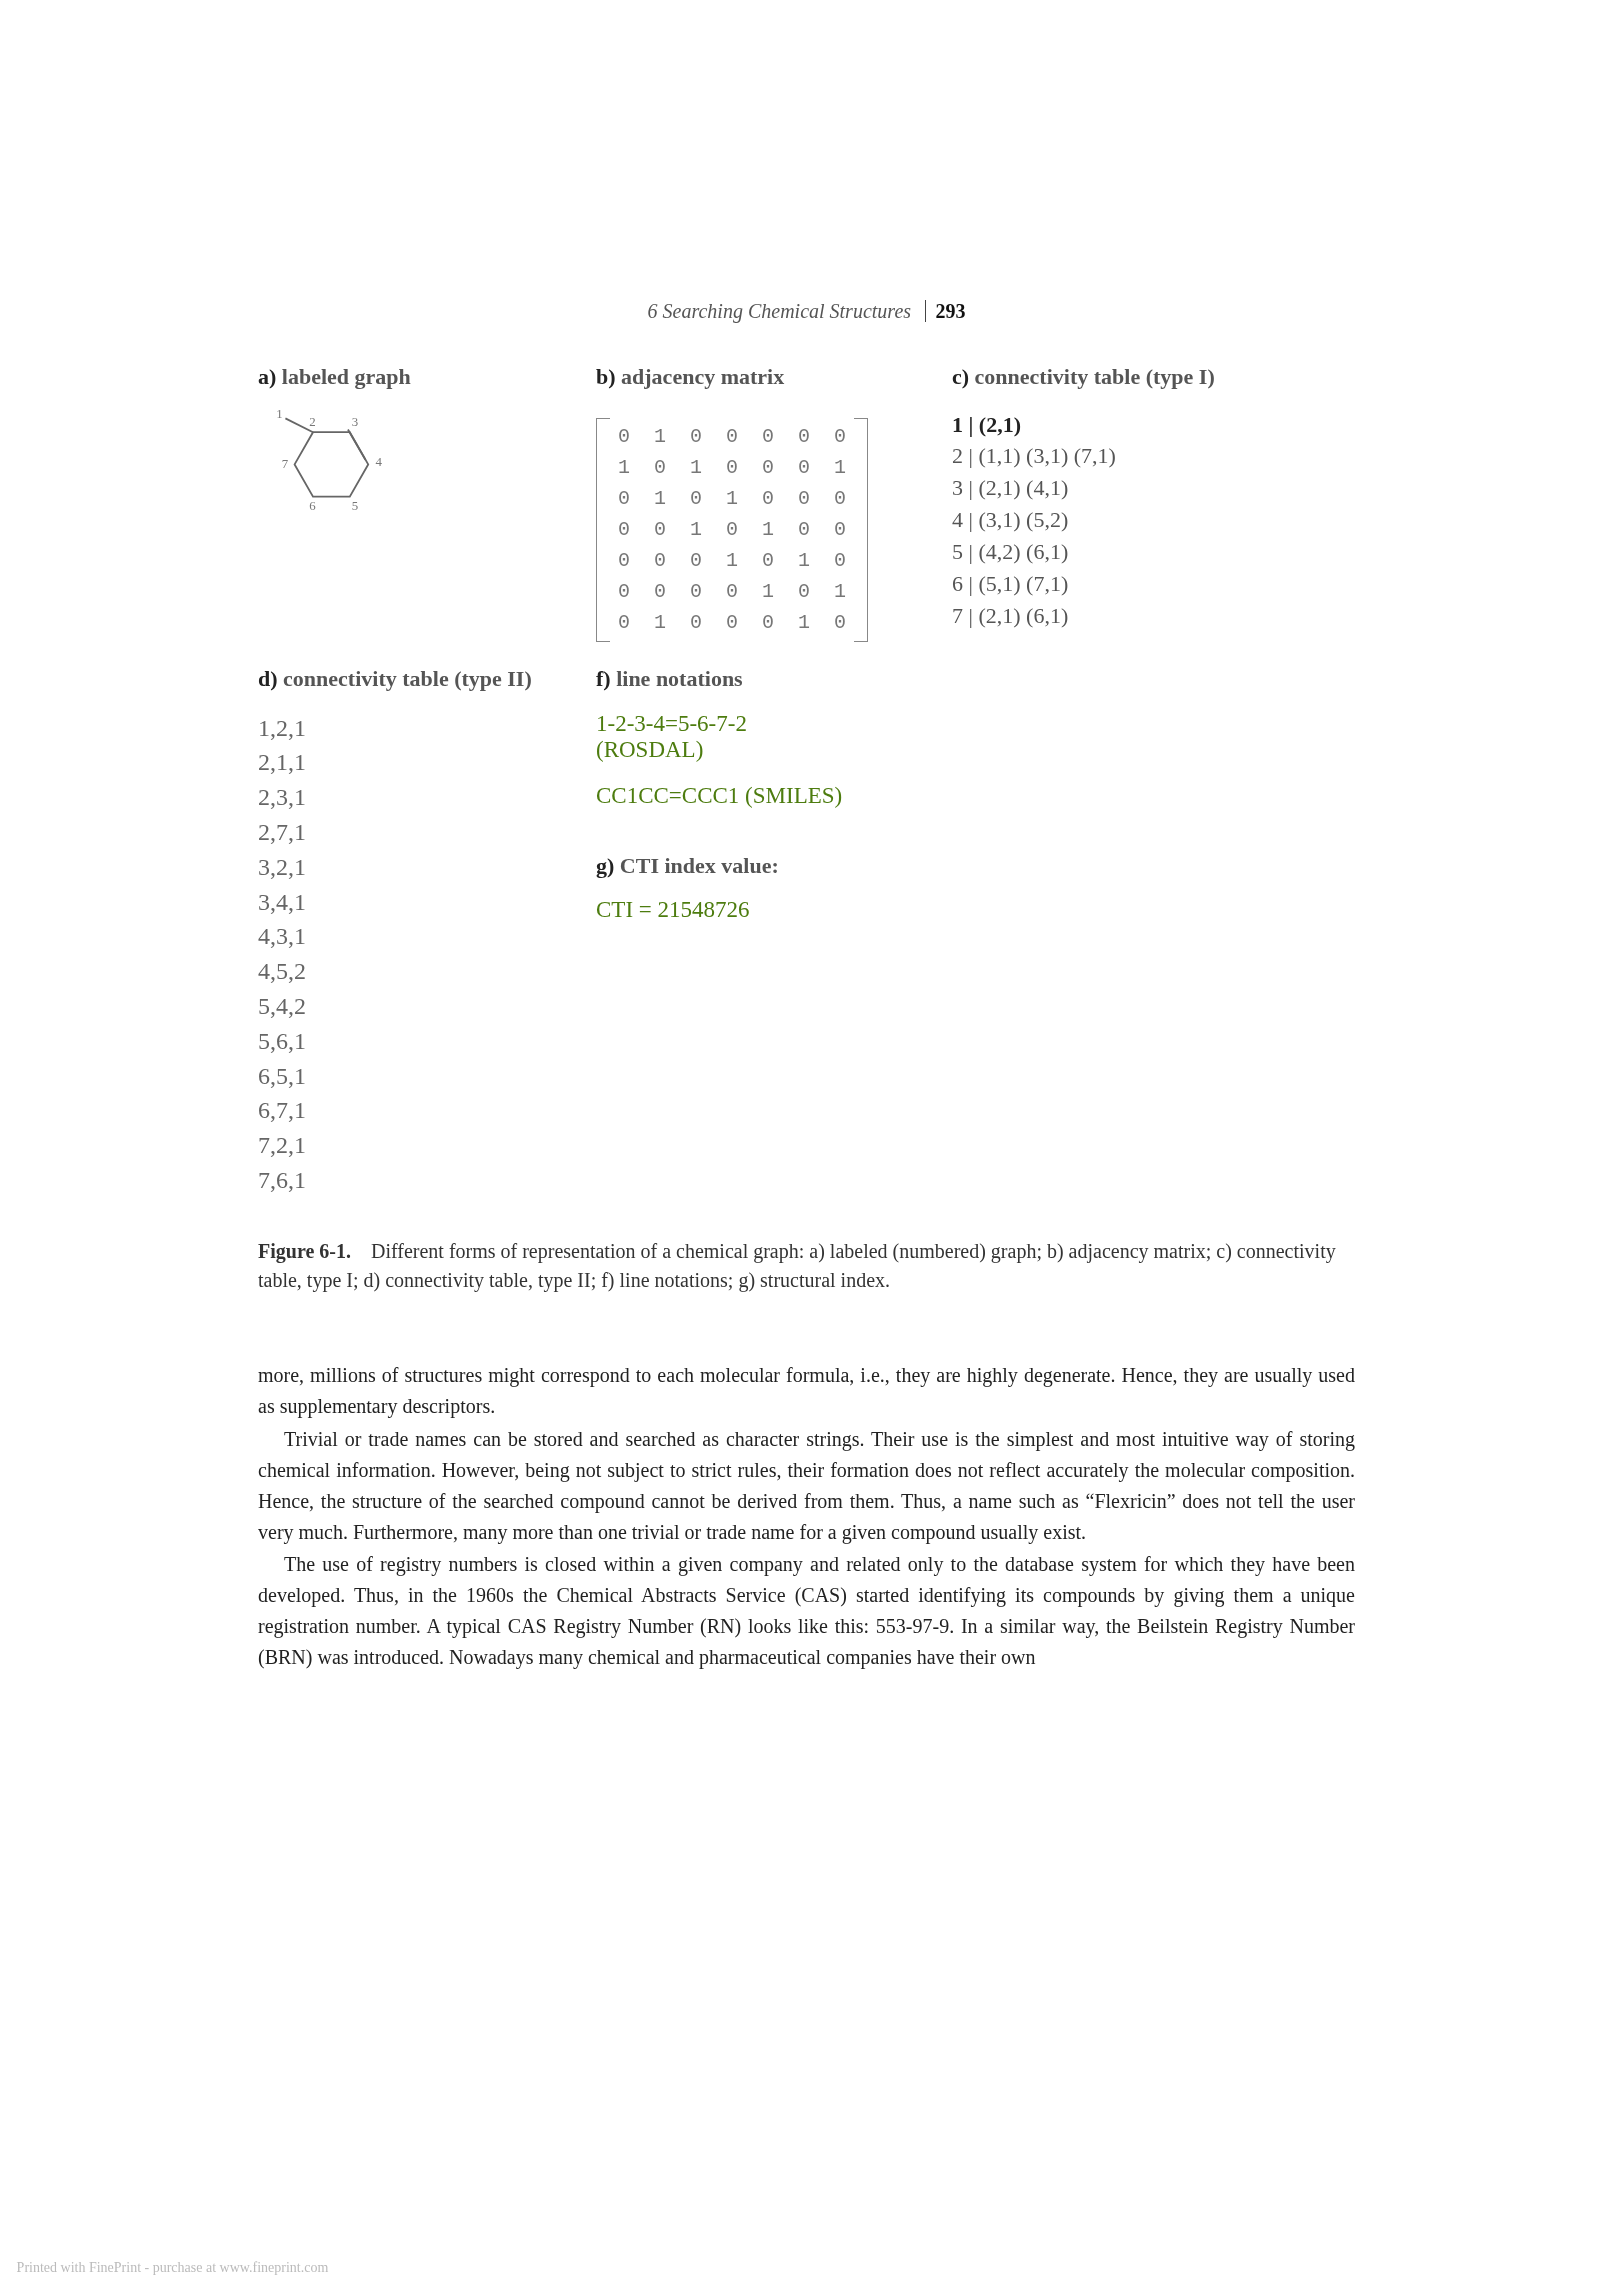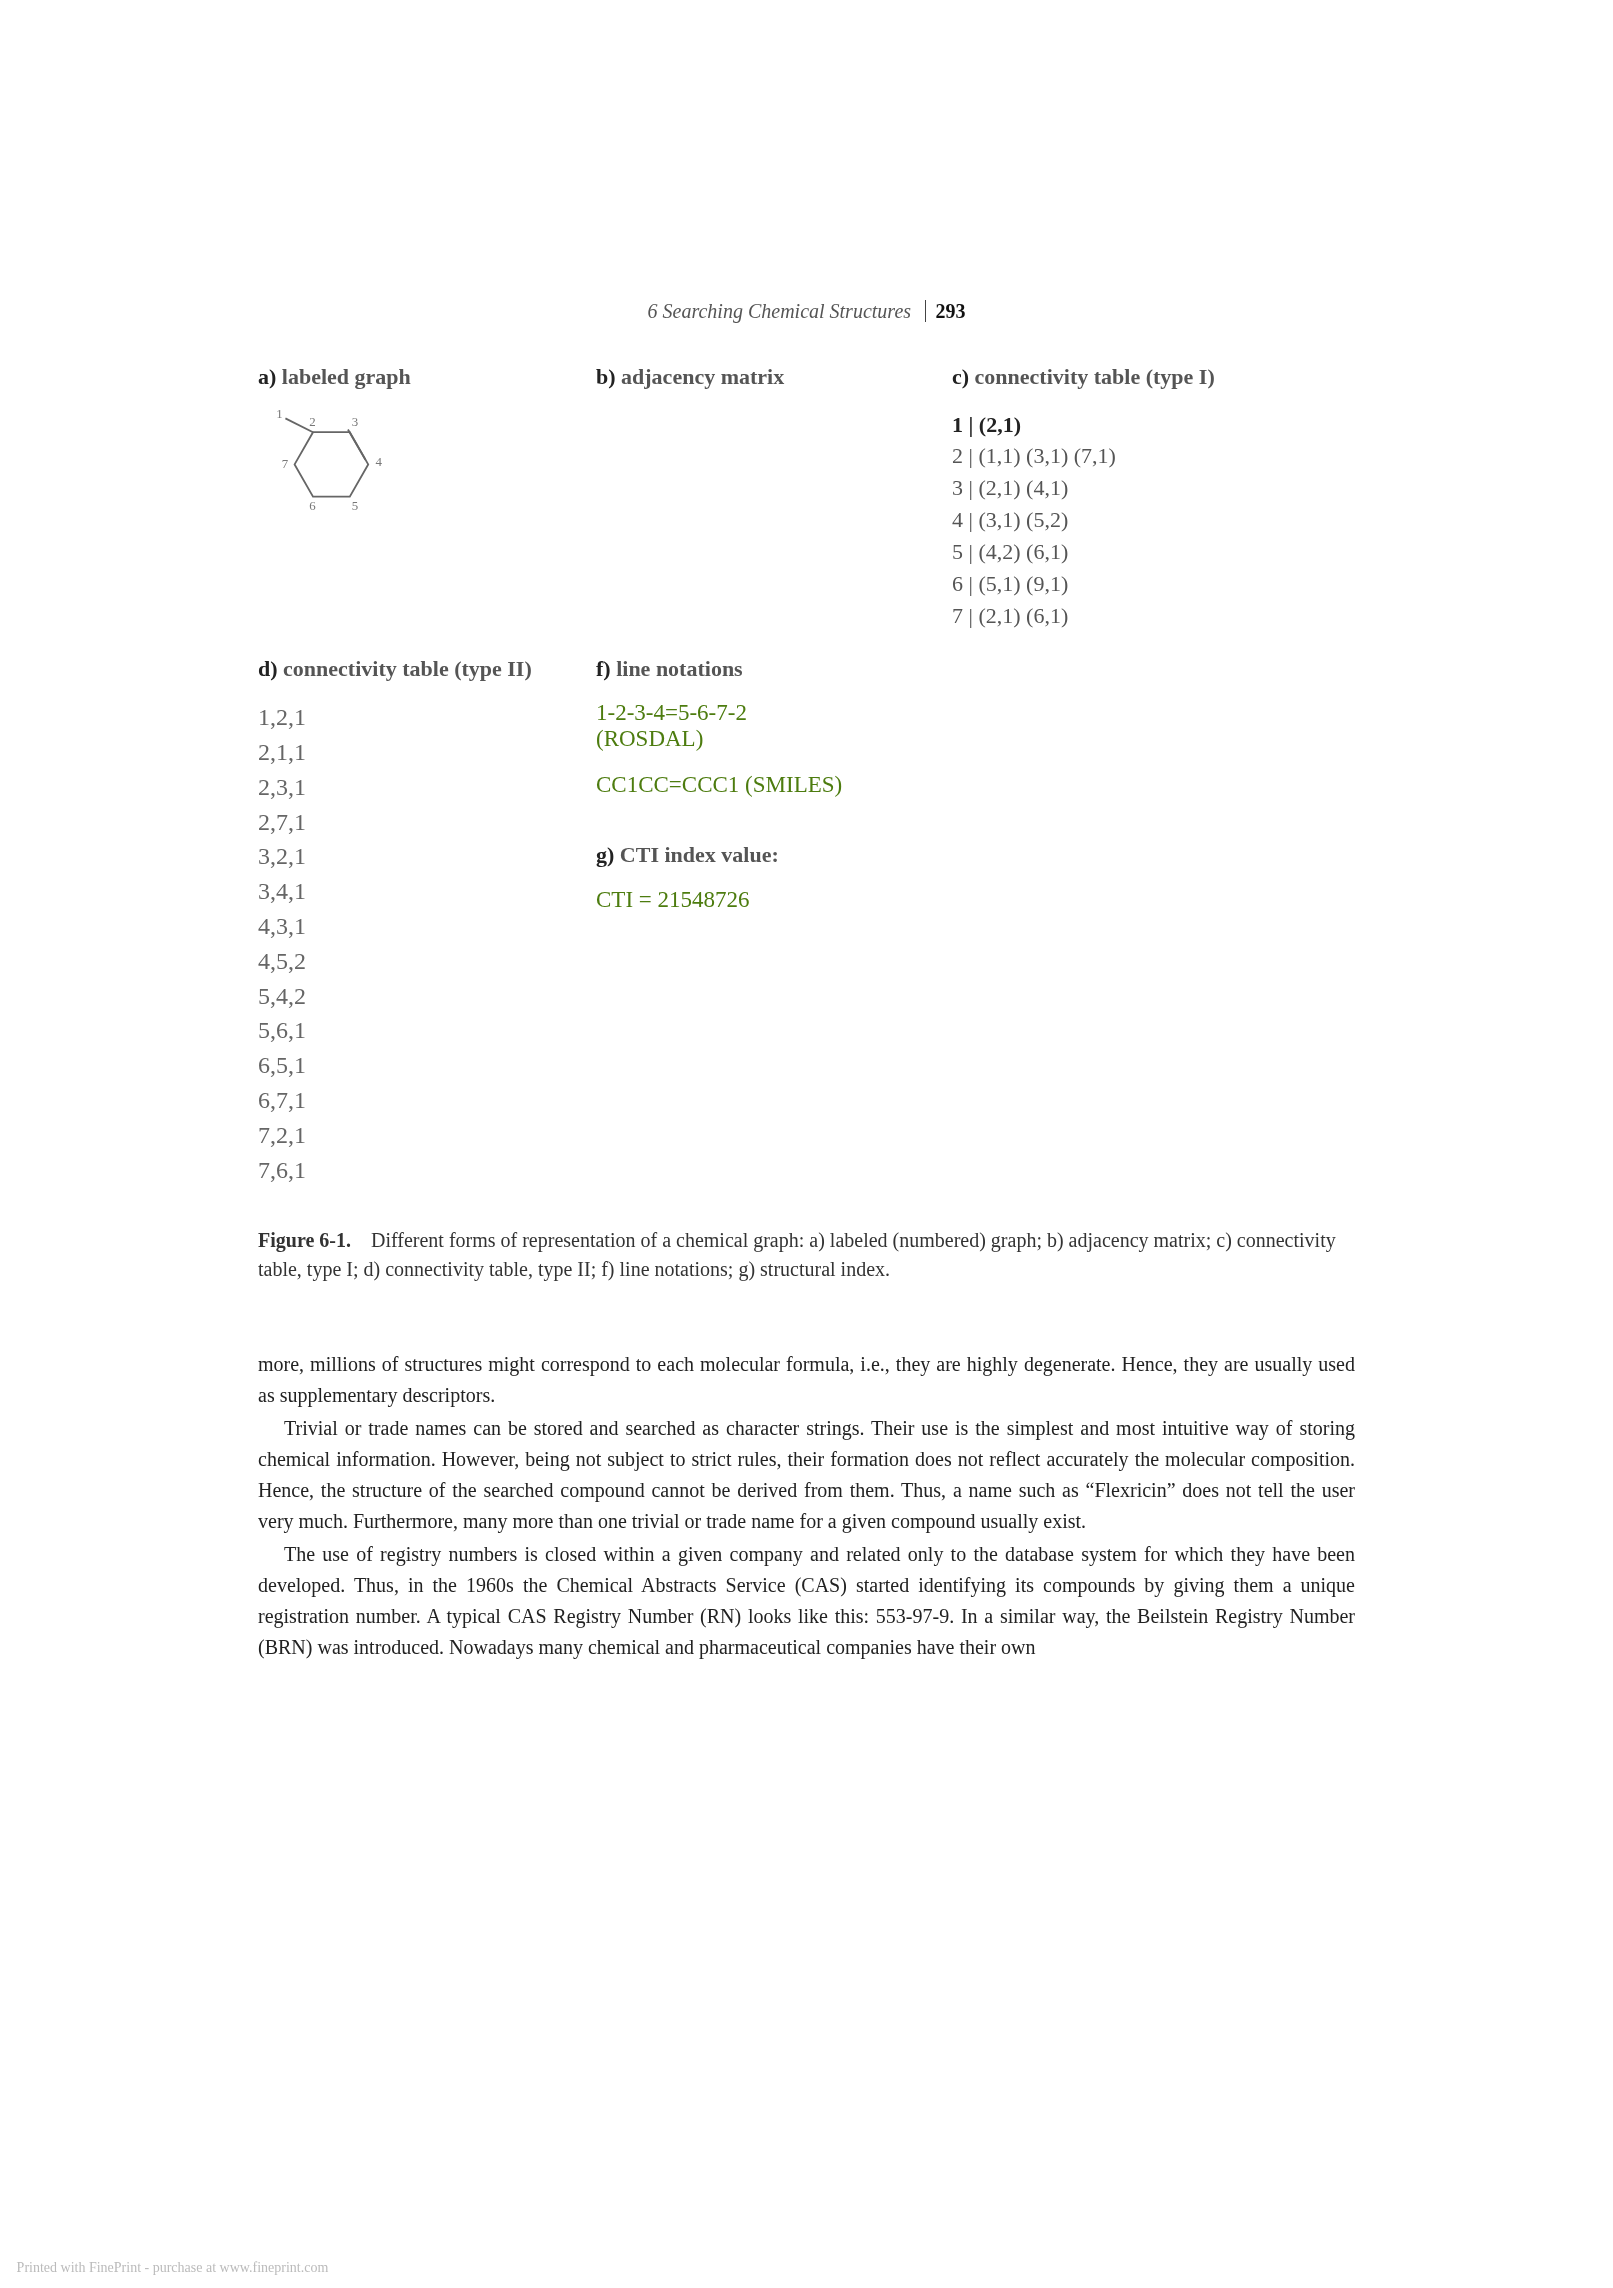--- a/index.html
+++ b/index.html
@@ -153,34 +153,41 @@
           </g>
         </svg>
       </div>
     </div>
 
     <div class="cell">
       <div class="sect-head">
         <b>b)</b>
         <span>adjacency matrix</span>
       </div>
+      <div class="matrix">0  1  0  0  0  0  0
+1  0  1  0  0  0  1
+0  1  0  1  0  0  0
+0  0  1  0  1  0  0
+0  0  0  1  0  1  0
+0  0  0  0  1  0  1
+0  1  0  0  0  1  0</div>
     </div>
 
     <div class="cell">
       <div class="sect-head">
         <b>c)</b>
         <span>connectivity table (type I)</span>
       </div>
       <div class="connlist">
         <div class="row"><span class="bold">1 | (2,1)</span></div>
         <div class="row">2 | (1,1) (3,1) (7,1)</div>
         <div class="row">3 | (2,1) (4,1)</div>
         <div class="row">4 | (3,1) (5,2)</div>
         <div class="row">5 | (4,2) (6,1)</div>
-        <div class="row">6 | (5,1) (9,1)</div>
+        <div class="row">6 | (5,1) (7,1)</div>
         <div class="row">7 | (2,1) (6,1)</div>
       </div>
     </div>
 
     <div class="cell">
       <div class="sect-head">
         <b>d)</b>
         <span>connectivity table (type II)</span>
       </div>
       <div class="conn2list">

